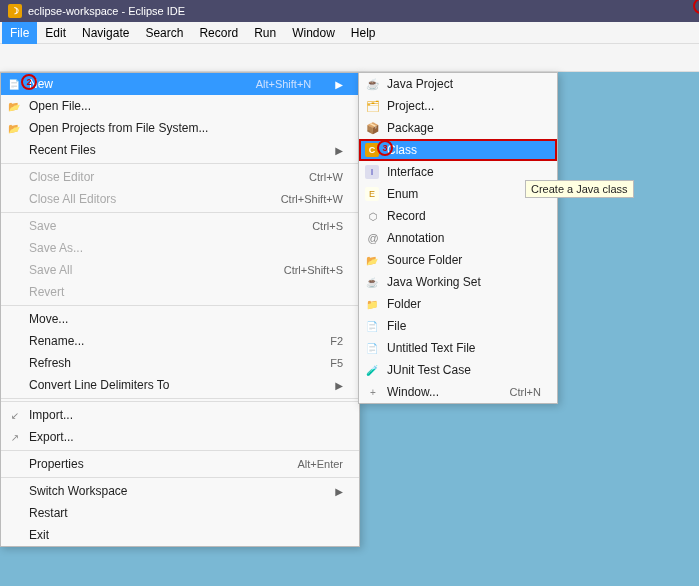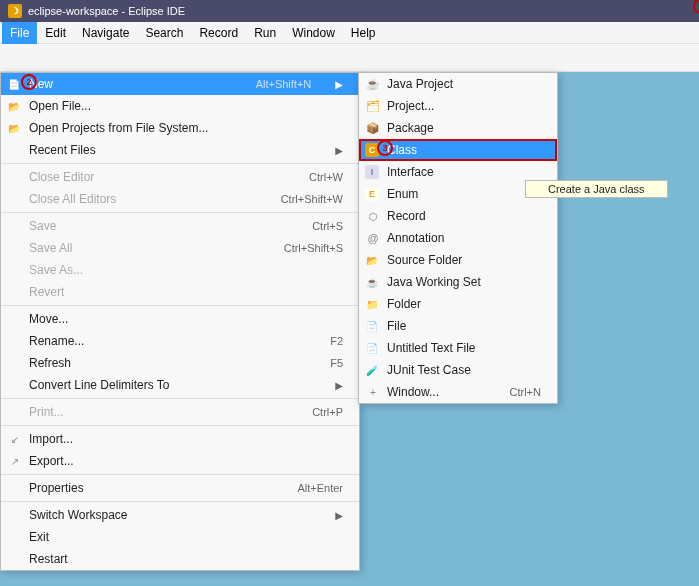--- a/index.html
+++ b/index.html
@@ -164,21 +164,21 @@
       font-size: 11px;
       margin-left: auto;
       padding-left: 20px;
     }
 
     
     .tooltip {
       position: absolute;
       background: #ffffe1;
       border: 1px solid #bbb;
-      padding: 2px 22px;
+      padding: 2px 5px;
       font-size: 11px;
       color: #222;
       white-space: nowrap;
       z-index: 200;
       top: 108px;
       left: 525px;
     }
 
     
     .circle-num {
@@ -283,27 +283,27 @@
       <span class="shortcut">Ctrl+Shift+W</span>
     </div>
 
     <div class="menu-separator"></div>
 
     <div class="menu-item disabled">
       <span>Save</span>
       <span class="shortcut">Ctrl+S</span>
     </div>
     <div class="menu-item disabled">
+      <span>Save As...</span>
+    </div>
+    <div class="menu-item disabled">
       <span>Save All</span>
       <span class="shortcut">Ctrl+Shift+S</span>
     </div>
     <div class="menu-item disabled">
-      <span>Save As...</span>
-    </div>
-    <div class="menu-item disabled">
       <span>Revert</span>
     </div>
 
     <div class="menu-separator"></div>
 
     <div class="menu-item">
       <span>Move...</span>
     </div>
     <div class="menu-item">
       <span>Rename...</span>
@@ -313,24 +313,20 @@
       <span>Refresh</span>
       <span class="shortcut">F5</span>
     </div>
     <div class="menu-item">
       <span>Convert Line Delimiters To</span>
       <span class="arrow">▶</span>
     </div>
 
     <div class="menu-separator"></div>
 
-    <div class="menu-item disabled">
-      <span>Print...</span>
-      <span class="shortcut">Ctrl+P</span>
-    </div>
 
     <div class="menu-separator"></div>
 
     <div class="menu-item">
       <span class="menu-item-icon" style="color:#888;">↙</span>
       <span>Import...</span>
     </div>
     <div class="menu-item">
       <span class="menu-item-icon" style="color:#888;">↗</span>
       <span>Export...</span>
@@ -343,24 +339,24 @@
       <span class="shortcut">Alt+Enter</span>
     </div>
 
     <div class="menu-separator"></div>
 
     <div class="menu-item">
       <span>Switch Workspace</span>
       <span class="arrow">▶</span>
     </div>
     <div class="menu-item">
+      <span>Restart</span>
+    </div>
+    <div class="menu-item">
       <span>Exit</span>
-    </div>
-    <div class="menu-item">
-      <span>Restart</span>
     </div>
 
   </div>
 
   <div class="submenu" style="top: 0px;">
 
     <div class="submenu-item">
       <span class="submenu-icon" style="color:#e8a000; font-weight:bold; font-size:11px;">☕</span>
       <span>Java Project</span>
     </div>

